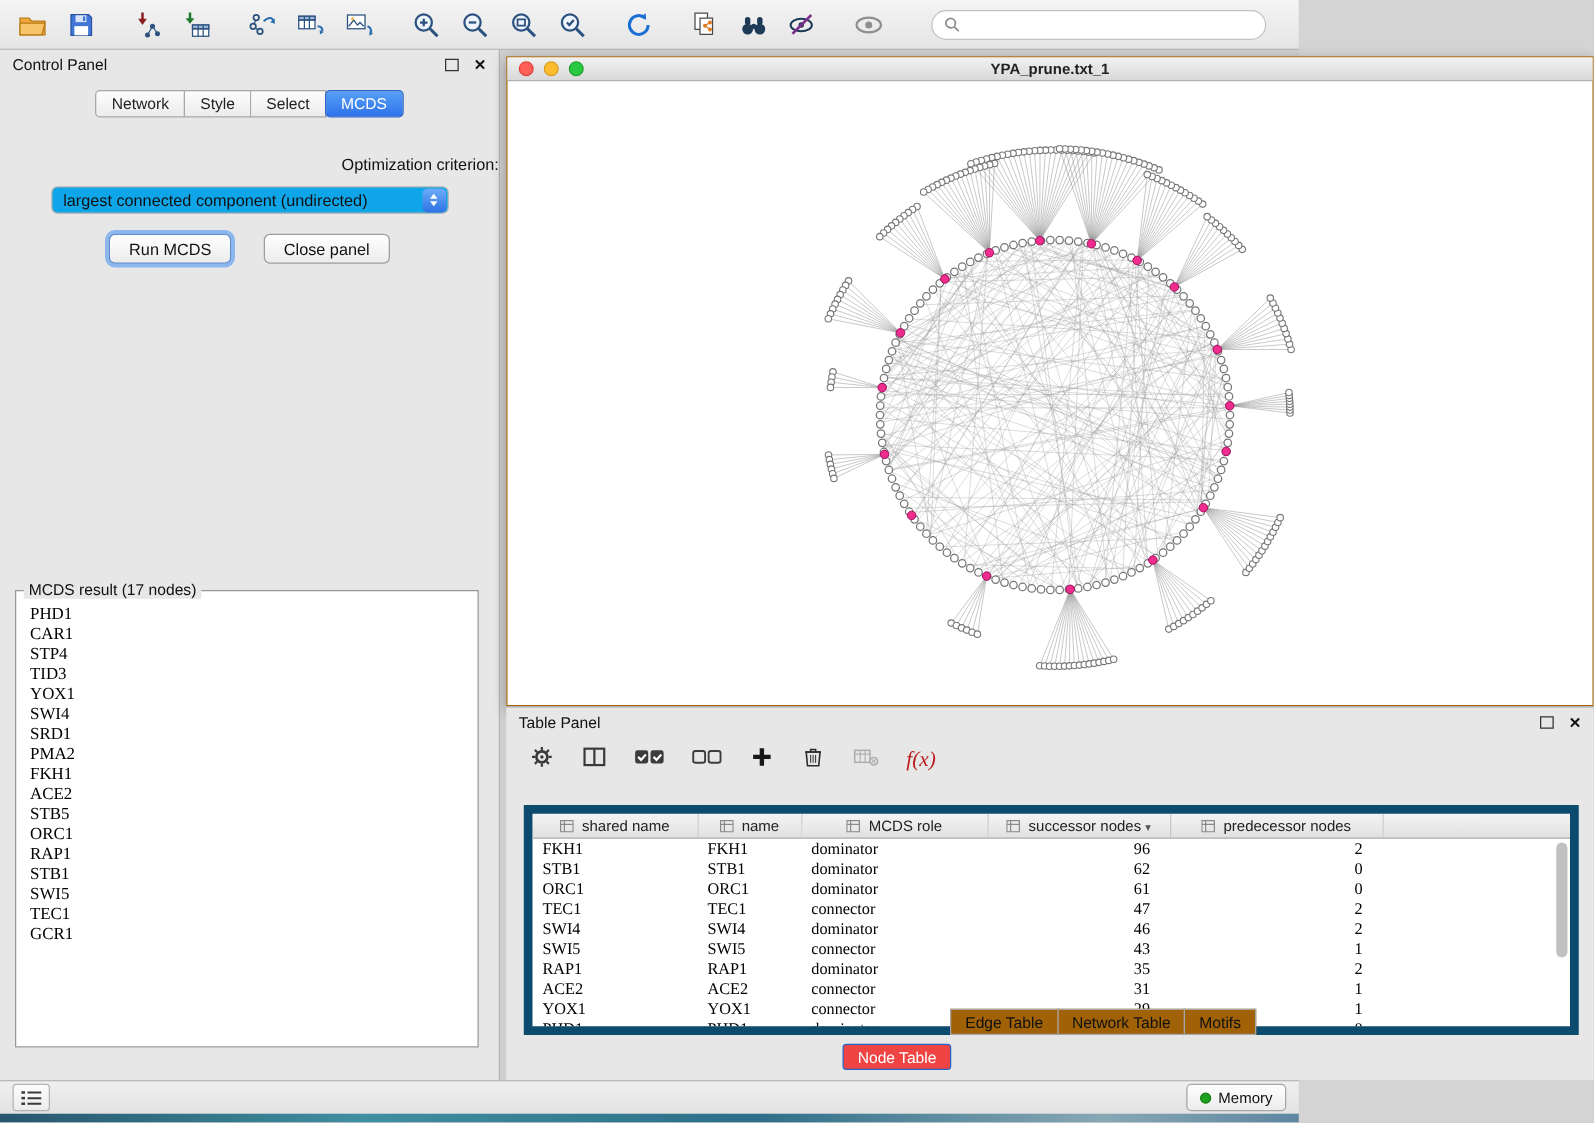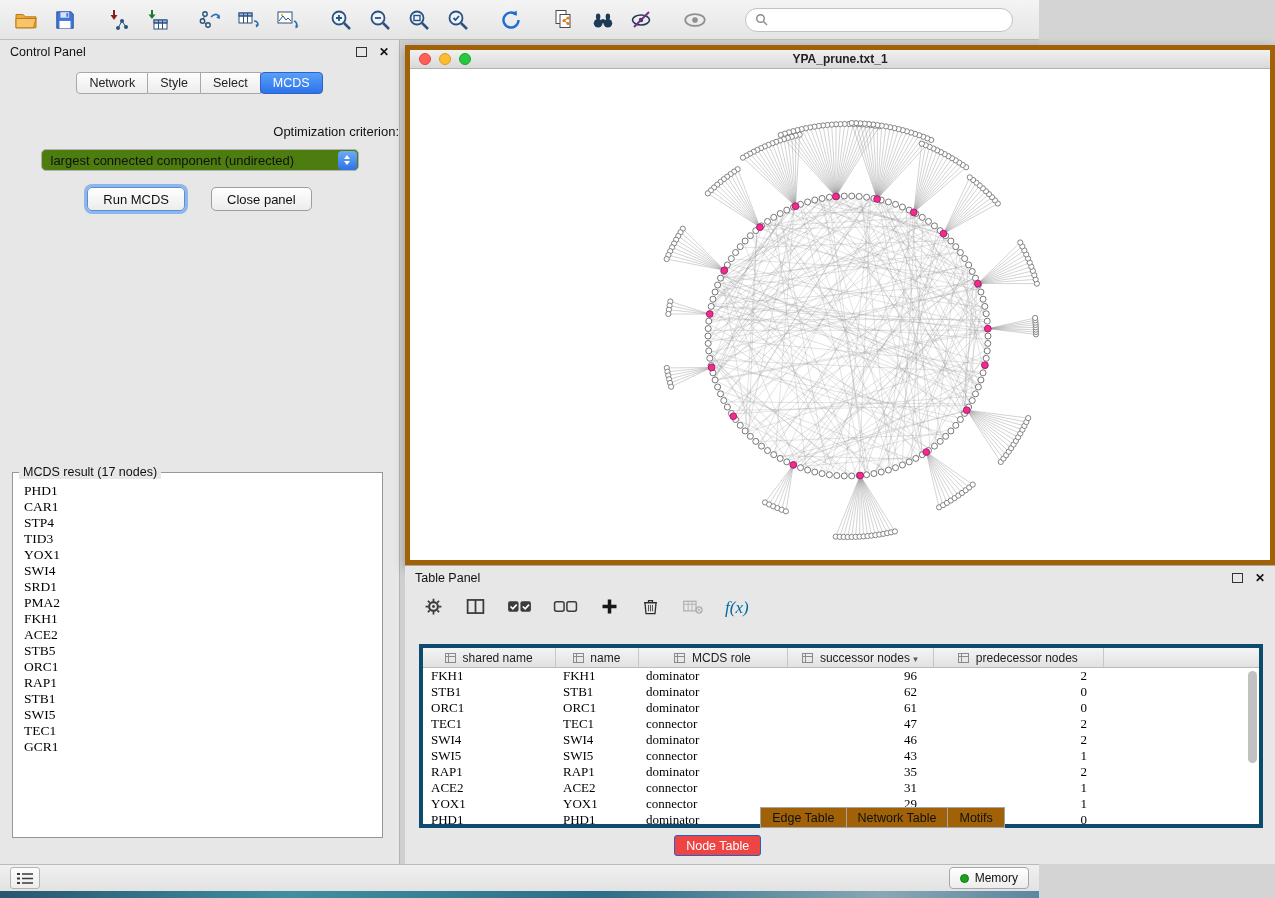--- a/index.html
+++ b/index.html
@@ -31,21 +31,21 @@
 
   .control-tabs{display:flex;justify-content:center;margin-top:8px;}
   .ctab{height:20px;padding:0 12px;font-size:12.5px;display:flex;align-items:center;
     background:linear-gradient(#fdfdfd,#ececec);border:1px solid #a8a8a8;border-left:none;color:#222;}
   .ctab:first-child{border-left:1px solid #a8a8a8;border-radius:4px 0 0 4px;}
   .ctab:last-child{border-radius:0 4px 4px 0;}
   .ctab.active{background:linear-gradient(#58a0f8,#2d72ea);color:#fff;border:1px solid #2b64c6;
     border-radius:4px;margin-left:-1px;}
 
   .opt-label{text-align:right;margin-top:30px;font-size:13px;}
-  .dropdown{width:318px;height:22px;margin:10px auto 0;background:#4d7c0f;border:1px solid #b2b2b2;
+  .dropdown{width:318px;height:22px;margin:10px auto 0;background:#0ea5e9;border:1px solid #b2b2b2;
     border-radius:5px;display:flex;align-items:center;font-size:13px;box-sizing:border-box;}
   .dd-text{padding-left:9px;flex:1;white-space:nowrap;}
   .dd-stepper{width:19px;height:19px;border-radius:4px;margin-right:1px;
     background:linear-gradient(#6cacf8,#2e72e4);display:flex;flex-direction:column;
     align-items:center;justify-content:center;gap:2px;}
   .tri-up{width:0;height:0;border-left:3.5px solid transparent;border-right:3.5px solid transparent;border-bottom:4px solid #fff;}
   .tri-down{width:0;height:0;border-left:3.5px solid transparent;border-right:3.5px solid transparent;border-top:4px solid #fff;}
 
   .btn-row{display:flex;justify-content:center;gap:26px;margin-top:16px;}
   .btn{height:24px;padding:0 15px;font-size:13px;color:#111;border:1px solid #9e9e9e;border-radius:5px;
@@ -54,38 +54,38 @@
 
   .result-box{position:absolute;left:12px;right:16px;top:425px;bottom:26px;margin:0;
     border:1px solid #979797;background:#fff;padding:2px;}
   .result-box legend{font-size:12.5px;background:#e7e7e7;padding:0 4px;margin-left:4px;}
   .result-list{font-family:"Liberation Serif",serif;font-size:13.5px;line-height:16px;
     padding:2px 0 0 9px;color:#000;}
 
   
   .right-area{position:absolute;left:405px;top:0;width:870px;height:824px;}
   .net-window{position:absolute;left:0;top:5px;width:870px;height:520px;background:#fff;
-    border:5px solid #a16207;box-sizing:border-box;box-shadow:0 3px 10px rgba(0,0,0,.3);}
+    border:1px solid #a16207;box-sizing:border-box;box-shadow:0 3px 10px rgba(0,0,0,.3);}
   .win-titlebar{height:18px;background:linear-gradient(#f1f1f1,#d9d9d9);border-bottom:1px solid #b1b1b1;
     display:flex;align-items:center;position:relative;}
   .lights{display:flex;gap:8px;margin-left:9px;z-index:2;}
   .light{width:12px;height:12px;border-radius:50%;box-sizing:border-box;}
   .light.red{background:#ff5f57;border:1px solid #e0443e;}
   .light.yellow{background:#febc2e;border:1px solid #d89e20;}
   .light.green{background:#28c840;border:1px solid #1da32f;}
   .win-title{position:absolute;left:0;right:0;text-align:center;font-size:12px;font-weight:700;color:#222;}
   #network-svg{position:absolute;top:18px;left:0;}
 
   
   .table-panel{position:absolute;left:0;top:525px;width:870px;height:299px;background:#e7e7e7;
     border-top:1px solid #a8a8a8;box-sizing:border-box;}
   .table-toolbar{height:36px;display:flex;align-items:center;gap:21px;padding-left:18px;}
-  .fx{font-family:"Liberation Serif",serif;font-style:italic;font-size:17px;color:#0369a1;}
+  .fx{font-family:"Liberation Serif",serif;font-style:italic;font-size:17px;color:#b91c1c;}
   .table-container{position:absolute;left:14px;right:12px;top:78px;bottom:36px;background:#fff;
-    border:4px solid #0c4a6e;overflow:hidden;}
+    border:7px solid #0c4a6e;overflow:hidden;}
   table{border-collapse:collapse;width:100%;table-layout:fixed;}
   thead th{height:19px;background:linear-gradient(#f4f4f4,#e1e1e1);border-right:1px solid #c8c8c8;
     border-bottom:1px solid #bcbcbc;font-size:12px;font-weight:400;color:#222;text-align:center;
     padding:0 3px;white-space:nowrap;overflow:hidden;}
   thead th.filler{border-right:none;}
   thead th .sort{font-size:9px;color:#555;}
   tbody td{height:16px;font-family:"Liberation Serif",serif;font-size:13px;color:#000;
     padding:0 8px;white-space:nowrap;overflow:hidden;}
   tbody td.num{text-align:right;padding-right:16px;}
   .vscroll{position:absolute;top:21px;right:1px;bottom:2px;width:11px;}

